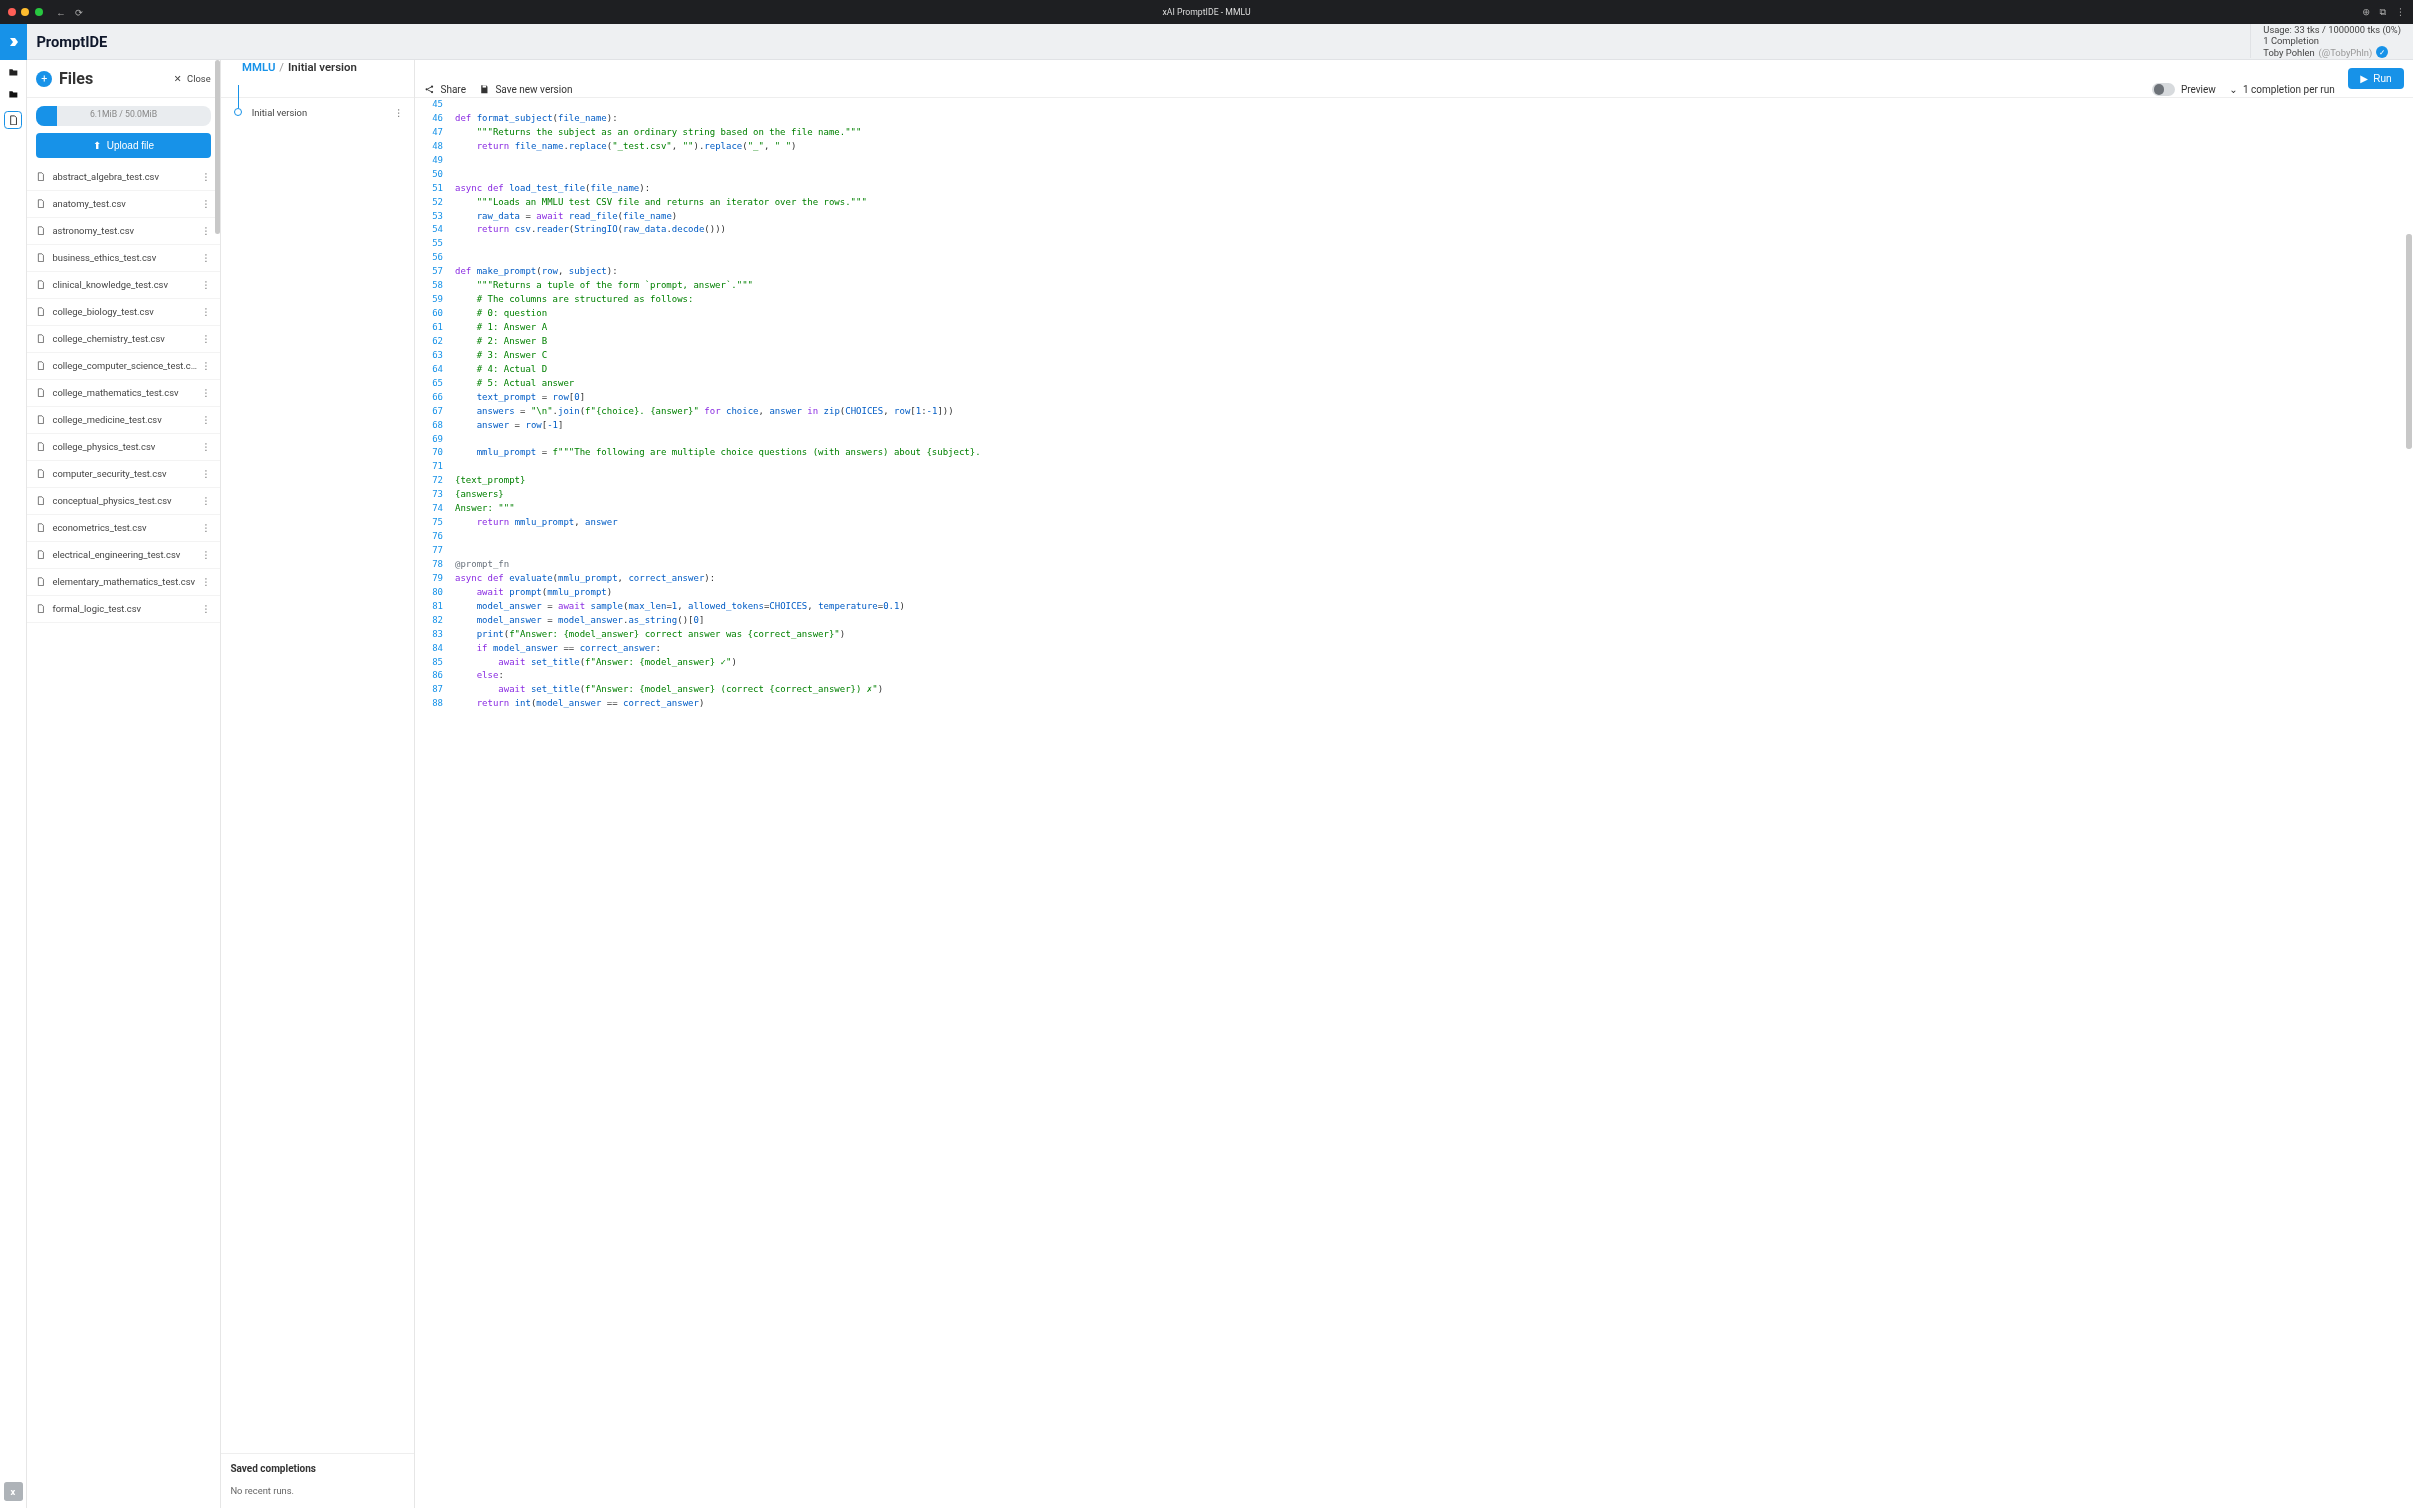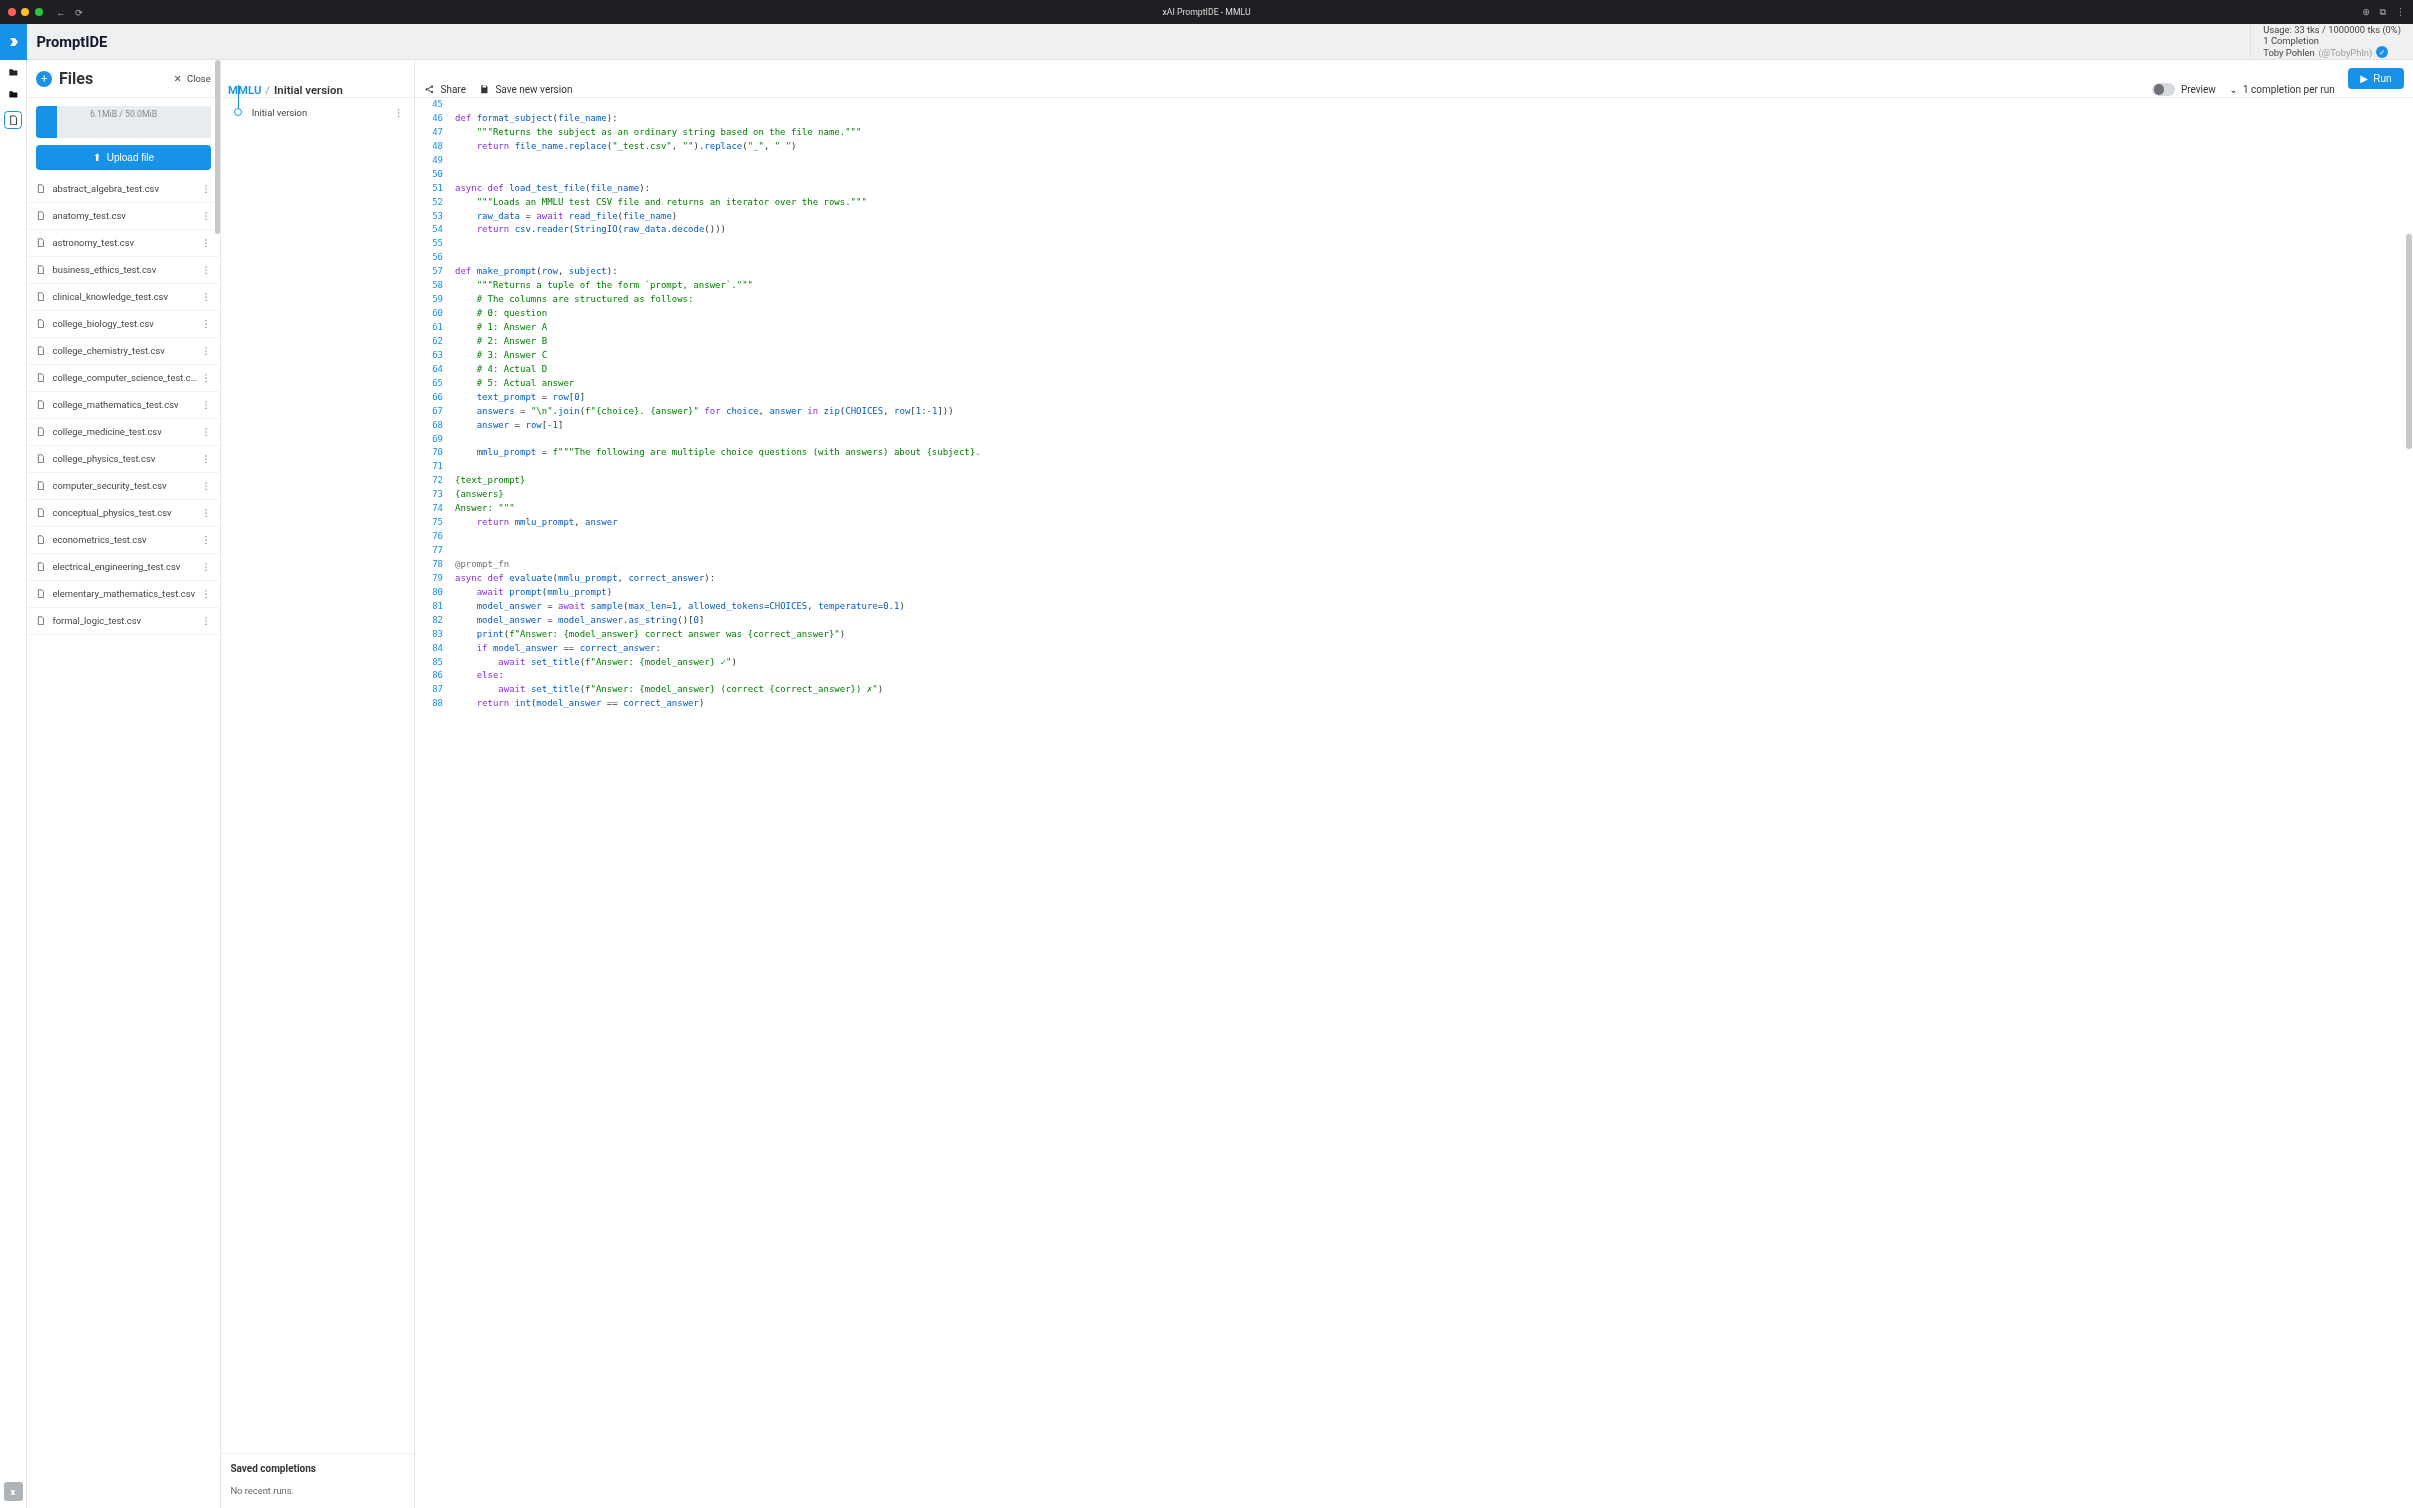--- a/index.html
+++ b/index.html
@@ -25,31 +25,31 @@
 .rail { width: 27px; background: #fff; border-right: 0.7px solid #e6e6e6; display: flex; flex-direction: column; align-items: center; padding-top: 6.7px; gap: 12px; position: relative; }
 .rail-ic { color: #222; cursor: pointer; }
 .rail-ic.active { outline: 1.3px solid #1792e8; border-radius: 2.7px; padding: 2.7px; }
 .rail-bottom { position: absolute; bottom: 6.7px; width: 19px; height: 19px; background: #aeb3b8; border-radius: 2.7px; display: flex; align-items: center; justify-content: center; color: #fff; font-weight: 700; }
 .sidebar { width: 194px; border-right: 0.7px solid #e6e6e6; display: flex; flex-direction: column; background: #fff; position: relative; }
 .sidebar-scrollbar { position: absolute; right: 0; top: 0; width: 5.4px; height: 174px; background: #c8c8c8; border-radius: 2.7px; }
 .sidebar-header { display: flex; align-items: center; height: 38px; padding: 0 9.4px; border-bottom: 0.7px solid #eee; }
 .plus-badge { width: 16px; height: 16px; border-radius: 50%; background: #1792e8; color: #fff; display: inline-flex; align-items: center; justify-content: center; font-size: 10.7px; margin-right: 6.7px; }
 .sidebar-title { font-size: 16px; font-weight: 700; color: #333; }
 .close-grp { margin-left: auto; display: flex; align-items: center; gap: 5.4px; cursor: pointer; color: #444; }
-.storage-bar { margin: 8px 9.4px 6.7px; height: 32px; background: #e9ecef; border-radius: 0; position: relative; overflow: hidden; }
+.storage-bar { margin: 8px 9.4px 6.7px; height: 20px; background: #e9ecef; border-radius: 8px; position: relative; overflow: hidden; }
 .storage-fill { position: absolute; left: 0; top: 0; bottom: 0; width: 12%; background: #1792e8; border-radius: 4px 0 0 4px; }
 .storage-text { position: absolute; width: 100%; text-align: center; line-height: 16px; font-size: 8.7px; color: #888; }
 .upload-btn { margin: 0 9.4px 5.4px; background: #1792e8; color: #fff; border: none; border-radius: 4px; height: 25.5px; display: flex; align-items: center; justify-content: center; gap: 5.4px; font-size: 10px; cursor: pointer; }
 .file-list { flex: 1; overflow-y: auto; }
 .file-item { display: flex; align-items: center; height: 27px; padding: 0 6.7px 0 9.4px; font-size: 9.4px; color: #444; border-bottom: 0.7px solid #f3f3f3; cursor: pointer; }
 .file-ic { margin-right: 6.7px; color: #555; }
 .file-name { flex: 1; white-space: nowrap; overflow: hidden; text-overflow: ellipsis; }
 .file-menu { color: #666; padding: 2.7px; cursor: pointer; }
 .center { width: 194px; border-right: 0.7px solid #e6e6e6; display: flex; flex-direction: column; background: #fff; }
-.center-header { display: flex; align-items: flex-end; height: 38px; padding: 0 7px; border-bottom: 0.7px solid #eee; font-size: 11.4px; gap: 4px; }
+.center-header { display: flex; align-items: flex-start; height: 38px; padding: 0 21px; border-bottom: 0.7px solid #eee; font-size: 11.4px; gap: 4px; }
 .crumb-root { color: #1792e8; font-weight: 600; }
 .crumb-sep { color: #999; }
 .crumb-cur { color: #333; font-weight: 600; }
 .version-item { display: flex; align-items: center; height: 28px; padding: 0 8px 0 13.4px; font-size: 9.4px; color: #444; position: relative; }
 .version-dot { width: 8px; height: 8px; border: 1.3px solid #1792e8; border-radius: 50%; background: #fff; margin-right: 9.4px; z-index: 1; }
 .version-line { position: absolute; left: 17px; top: -13.4px; width: 1.3px; height: 23px; background: #1792e8; }
 .version-name { flex: 1; }
 .center-completions { margin-top: auto; border-top: 0.7px solid #eee; }
 .cc-title { padding: 9.4px 9.4px 6.7px; font-weight: 700; font-size: 10px; color: #333; }
 .cc-body { padding: 4px 9.4px 12px; color: #666; font-size: 9.4px; }

